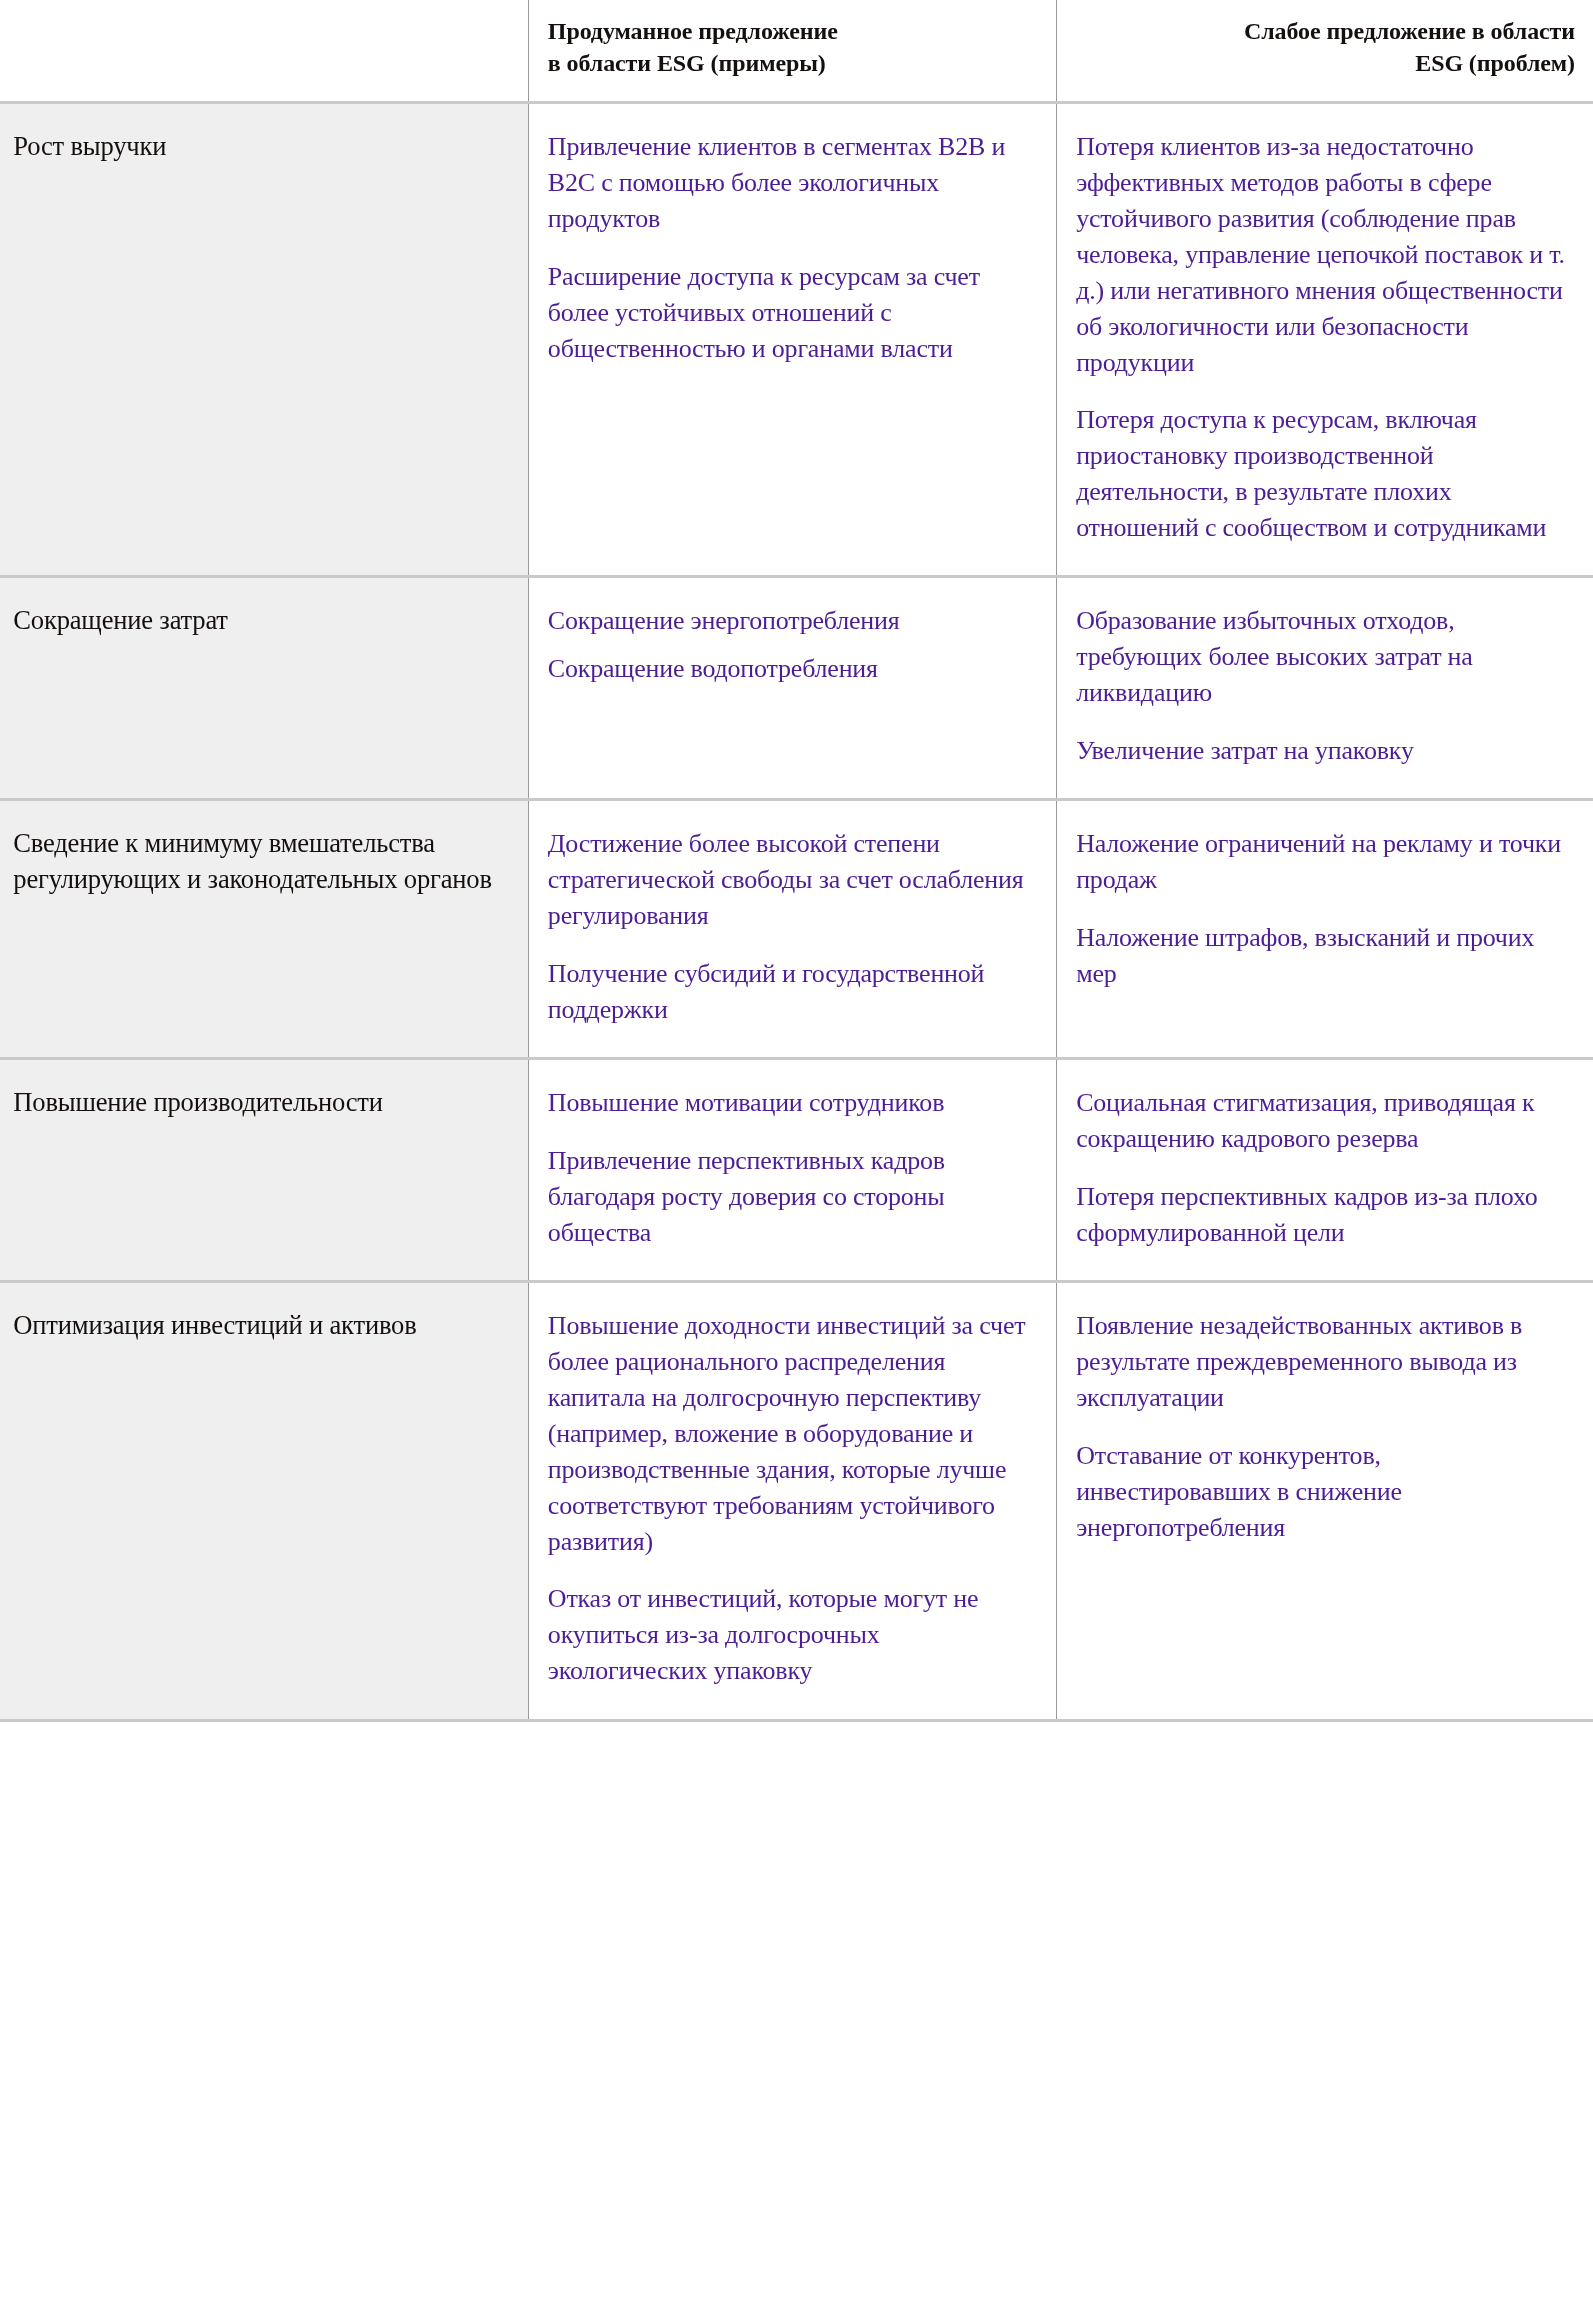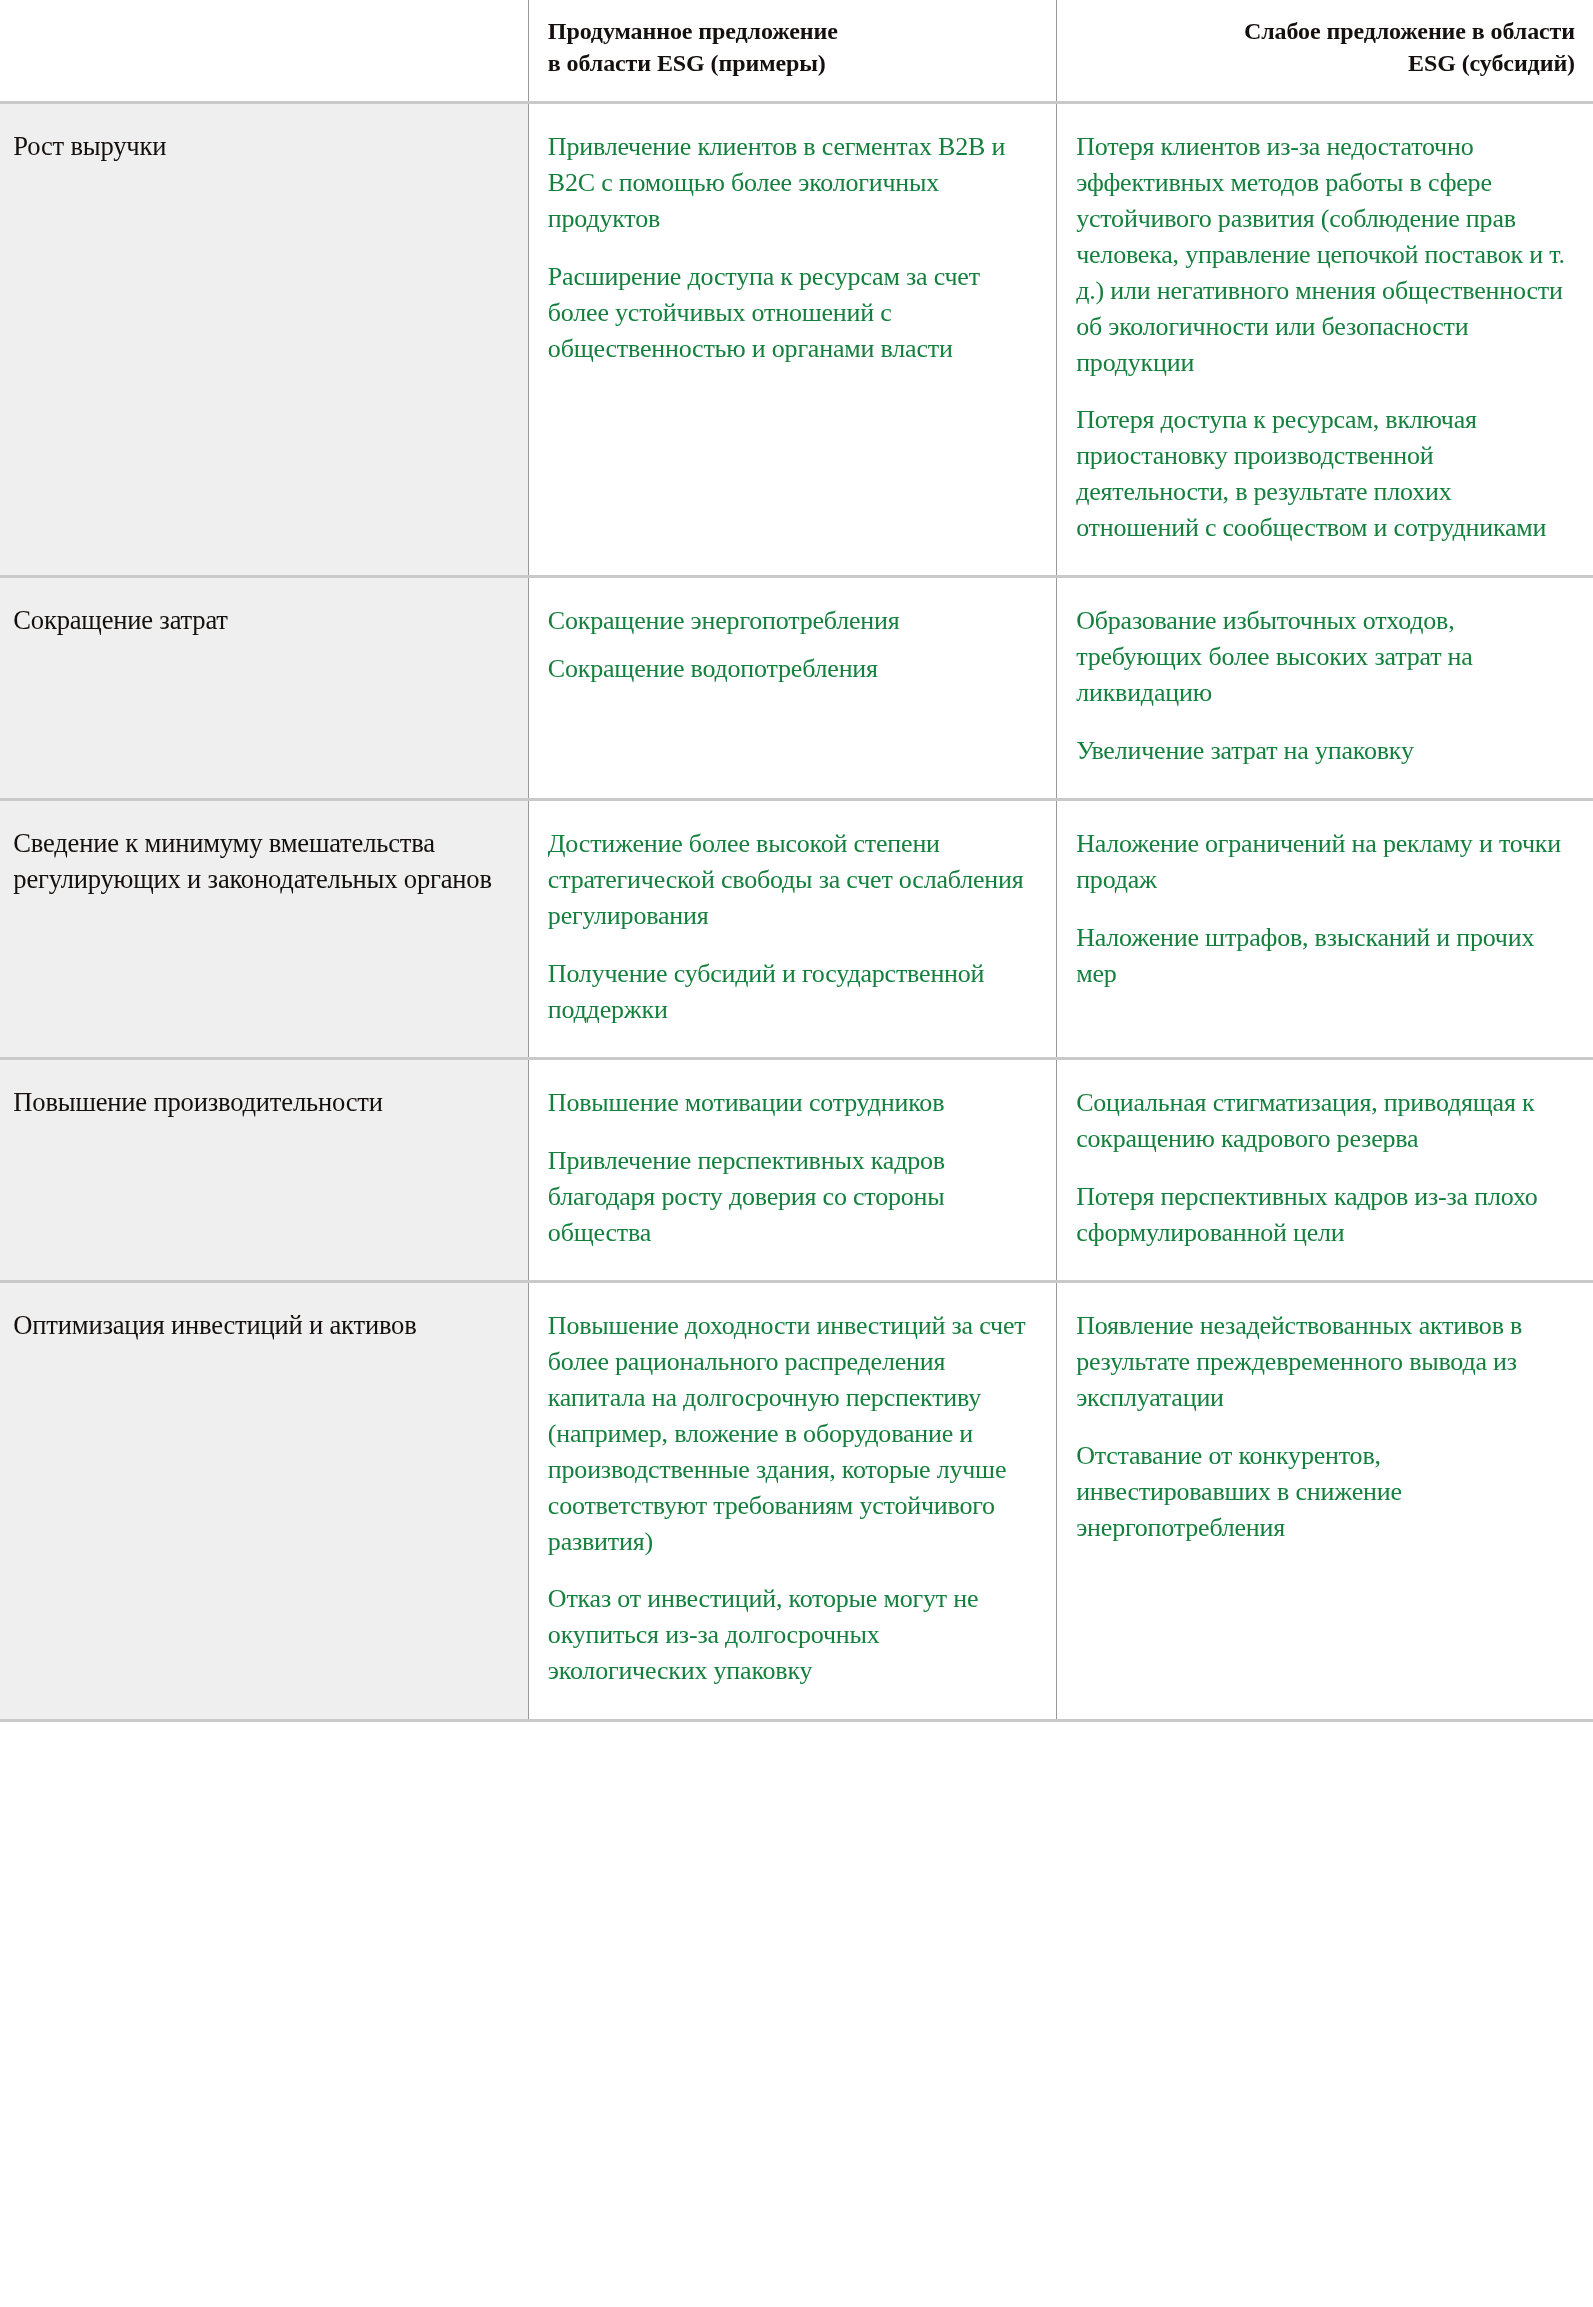--- a/index.html
+++ b/index.html
@@ -75,21 +75,21 @@
     font-size: 26.6px;
     line-height: 1.33;
     letter-spacing: -0.2px;
     color: #15100e;
   }
 
   .para {
     font-size: 26px;
     line-height: 1.38;
     letter-spacing: -0.2px;
-    color: #15803d;
+    color: #4c1d95;
     margin: 0 0 22px 0;
   }
   .para:last-child { margin-bottom: 0; }
 
   
   .para.tight { margin-bottom: 12px; }
 
   
   tbody tr:last-child td { border-bottom: 3.7px solid #c9c9c9; }
 </style>
@@ -106,21 +106,21 @@
 
     <thead>
       <tr>
         <td class="head-label"></td>
         <td class="head-mid">
           <div class="head-text">Продуманное предложение</div>
           <div class="head-text">в области ESG (примеры)</div>
         </td>
         <td class="head-right">
           <div class="head-text">Слабое предложение в области</div>
-          <div class="head-text">ESG (субсидий)</div>
+          <div class="head-text">ESG (проблем)</div>
         </td>
       </tr>
     </thead>
 
     <tbody>
 
       <tr>
         <td class="col-label">
           <div class="row-label">Рост выручки</div>
         </td>

